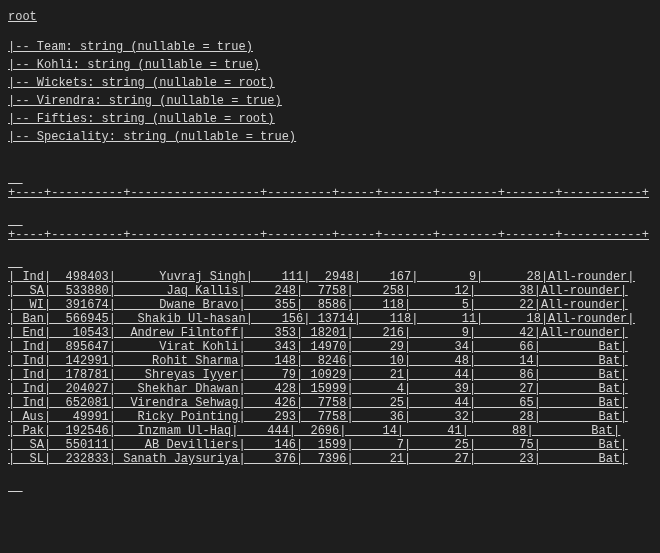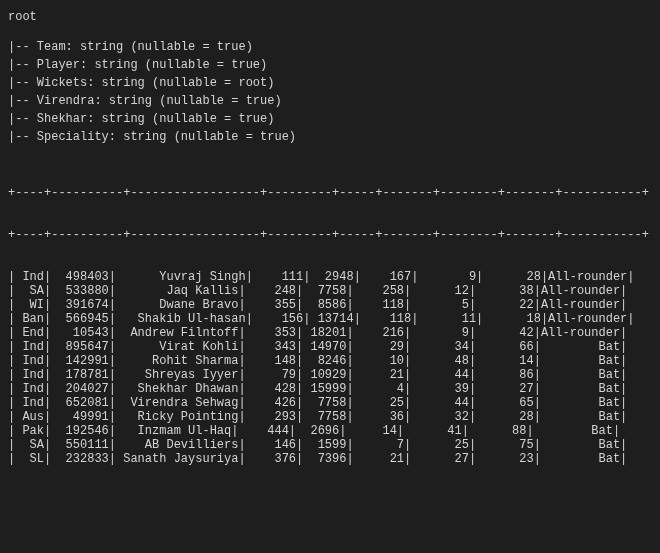--- a/index.html
+++ b/index.html
@@ -1,15 +1,15 @@
 <!DOCTYPE html>
 <html><head>
   <meta charset="utf-8">
   <style>
-    * { margin: 0; padding: 0; box-sizing: border-box; }
+    * { margin: 0; padding: 0; box-sizing: border-box; text-decoration: underline; }
     body {
       background: #1e1e1e;
       color: #d4d4d4;
       font-family: 'Courier New', Courier, monospace;
       font-size: 12px;
       padding: 8px;
       width: 660px;
       min-height: 553px;
     }
     .schema-section {
@@ -27,24 +27,24 @@
   </style>
 </head>
 <body>
 
 <div class="schema-section">
   <span>root</span><br>
 </div>
 
 <div class="schema-section" id="schema-fields">
     <div>|-- Team: string (nullable = true)</div>
-    <div>|-- Player: string (nullable = true)</div>
+    <div>|-- Kohli: string (nullable = true)</div>
     <div>|-- Wickets: string (nullable = root)</div>
     <div>|-- Virendra: string (nullable = true)</div>
-    <div>|-- Shekhar: string (nullable = true)</div>
+    <div>|-- Fifties: string (nullable = root)</div>
     <div>|-- Speciality: string (nullable = true)</div>
   </div>
 
 <div class="table-container">
   <div class="separator" id="sep-top">+----+----------+------------------+---------+-----+-------+--------+-------+-----------+</div>
   <div class="separator" id="sep-mid">+----+----------+------------------+---------+-----+-------+--------+-------+-----------+</div>
   <div id="tbl-rows"><div style="white-space: pre;">| Ind|  498403|      Yuvraj Singh|    111|  2948|    167|       9|      28|All-rounder|</div><div style="white-space: pre;">|  SA|  533880|       Jaq Kallis|    248|  7758|    258|      12|      38|All-rounder|</div><div style="white-space: pre;">|  WI|  391674|      Dwane Bravo|    355|  8586|    118|       5|      22|All-rounder|</div><div style="white-space: pre;">| Ban|  566945|   Shakib Ul-hasan|    156| 13714|    118|      11|      18|All-rounder|</div><div style="white-space: pre;">| End|   10543|  Andrew Filntoff|    353| 18201|    216|       9|      42|All-rounder|</div><div style="white-space: pre;">| Ind|  895647|      Virat Kohli|    343| 14970|     29|      34|      66|        Bat|</div><div style="white-space: pre;">| Ind|  142991|     Rohit Sharma|    148|  8246|     10|      48|      14|        Bat|</div><div style="white-space: pre;">| Ind|  178781|    Shreyas Iyyer|     79| 10929|     21|      44|      86|        Bat|</div><div style="white-space: pre;">| Ind|  204027|   Shekhar Dhawan|    428| 15999|      4|      39|      27|        Bat|</div><div style="white-space: pre;">| Ind|  652081|  Virendra Sehwag|    426|  7758|     25|      44|      65|        Bat|</div><div style="white-space: pre;">| Aus|   49991|   Ricky Pointing|    293|  7758|     36|      32|      28|        Bat|</div><div style="white-space: pre;">| Pak|  192546|   Inzmam Ul-Haq|    444|  2696|     14|      41|      88|        Bat|</div><div style="white-space: pre;">|  SA|  550111|    AB Devilliers|    146|  1599|      7|      25|      75|        Bat|</div><div style="white-space: pre;">|  SL|  232833| Sanath Jaysuriya|    376|  7396|     21|      27|      23|        Bat|</div></div>
   
 </div>
 

